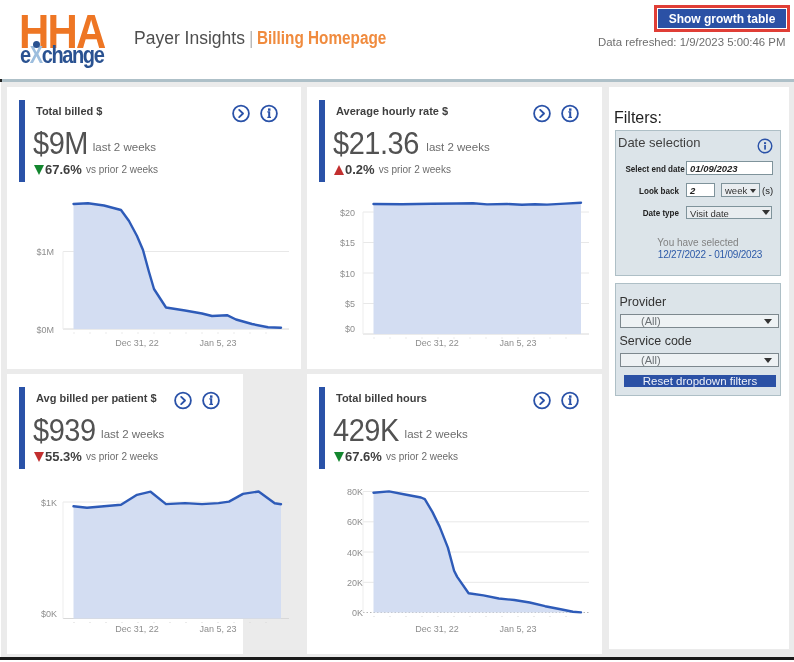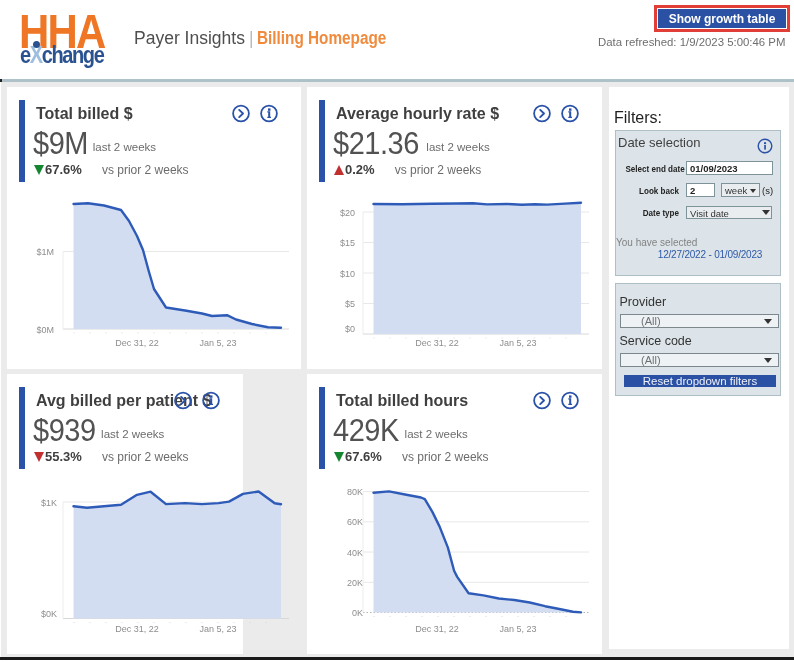--- a/index.html
+++ b/index.html
@@ -26,46 +26,46 @@
   .dashbg { left:1px; top:82px; width:793px; height:575px; background:#ebebeb; }
   .bottomline { left:0; top:657px; width:794px; height:3px; background:#1a1a1a; }
 
   
   .card { position:absolute; background:#fff; }
   .c1 { left:7px;   top:87px;  width:294px; height:282px; }
   .c2 { left:307px; top:87px;  width:295px; height:282px; }
   .c3 { left:7px;   top:374px; width:236px; height:280px; }
   .c4 { left:307px; top:374px; width:295px; height:280px; }
   .bar { position:absolute; left:12px; top:13px; width:6px; height:82px; background:#2a52a8; }
-  .ctitle { position:absolute; left:29px; top:18px; font-size:16px; font-weight:700; color:#3f3f3f; }
+  .ctitle { position:absolute; left:29px; top:18px; font-size:11px; font-weight:700; color:#3f3f3f; }
   .cicons { position:absolute; top:17px; right:23px; }
   .bignum-row { position:absolute; left:26px; top:38px; white-space:nowrap; }
   .bignum { font-size:31.5px; color:#525252; letter-spacing:-0.5px; display:inline-block; transform:scaleX(0.92); transform-origin:left bottom; }
   .bigsub { font-size:11.5px; color:#6c6c6c; position:relative; top:-3.5px; margin-left:0px; }
   .chg-row { position:absolute; left:27px; top:75px; display:flex; align-items:center; white-space:nowrap; }
   .tri { width:0; height:0; display:inline-block; }
   .tri.down-green { border-left:5.5px solid transparent; border-right:5.5px solid transparent; border-top:10px solid #13862f; }
   .tri.down-red   { border-left:5.5px solid transparent; border-right:5.5px solid transparent; border-top:10px solid #c22f2f; }
   .tri.up-red     { border-left:5.5px solid transparent; border-right:5.5px solid transparent; border-bottom:10px solid #c22f2f; }
   .chg-pct { font-size:13px; font-weight:700; color:#3f3f3f; margin-left:1px; }
-  .chg-sub { font-size:12px; color:#6c6c6c; margin-left:20px; }
+  .chg-sub { font-size:10px; color:#6c6c6c; margin-left:4px; }
   .chart { position:absolute; left:0; top:0; }
 
   
   .filters { left:609px; top:87px; width:180px; height:562px; background:#fff; }
   .filters-title { position:absolute; left:5px; top:22px; font-size:16px; color:#1f1f1f; }
   .fbox { position:absolute; left:6px; width:166px; background:#dce4e9; border:1px solid #aebfc6; }
   .fbox1 { top:43px; height:146px; }
   .fbox2 { top:196px; height:113px; }
   .fbox-title { position:absolute; left:2px; top:4px; font-size:13px; color:#3f3f3f; }
   .flabel { position:absolute; left:0; width:63px; font-size:9.5px; font-weight:700; color:#222; text-align:right; white-space:nowrap; transform:scaleX(0.85); transform-origin:right center; }
-  .finput { position:absolute; background:#fff; border:1px solid #7f939b; font-size:9.5px; font-weight:700; color:#222; padding:1px 3px; line-height:11px; }
+  .finput { position:absolute; background:#fff; border:1px solid #7f939b; font-size:9.5px; font-weight:700; color:#222; padding:1px 3px; line-height:11px;font-style:italic; }
   .fselect { position:absolute; background:#e9edf0; border:1px solid #7f939b; font-size:9.5px; color:#333; padding:1px 3px; line-height:11px; }
   .caret { position:absolute; width:0; height:0; border-left:4px solid transparent; border-right:4px solid transparent; border-top:5px solid #333; }
-  .youhave { position:absolute; left:0; width:100%; text-align:left; font-size:10px; color:#828282; }
+  .youhave { position:absolute; left:0; width:100%; text-align:center; font-size:10px; color:#828282; }
   .selrange { position:absolute; left:0; width:100%; text-align:center; font-size:10px; color:#2d5aa8; letter-spacing:-0.2px; }
   .plabel { position:absolute; left:3.5px; font-size:12.5px; color:#333; }
   .pselect { position:absolute; left:4px; width:159px; height:14px; background:#eef2f4; border:1px solid #7d888e; font-size:11px; color:#6b7074; padding:0 20px; line-height:13px; }
   .reset-btn { position:absolute; left:8px; top:91px; width:152px; height:12px; background:#2b51a5; color:#eef1f8; font-size:11.5px; display:flex; align-items:center; justify-content:center; line-height:12px; }
 </style>
 </head>
 <body>
 <div class="page">
 
   <div class="abs logo-hha">HHA</div>

